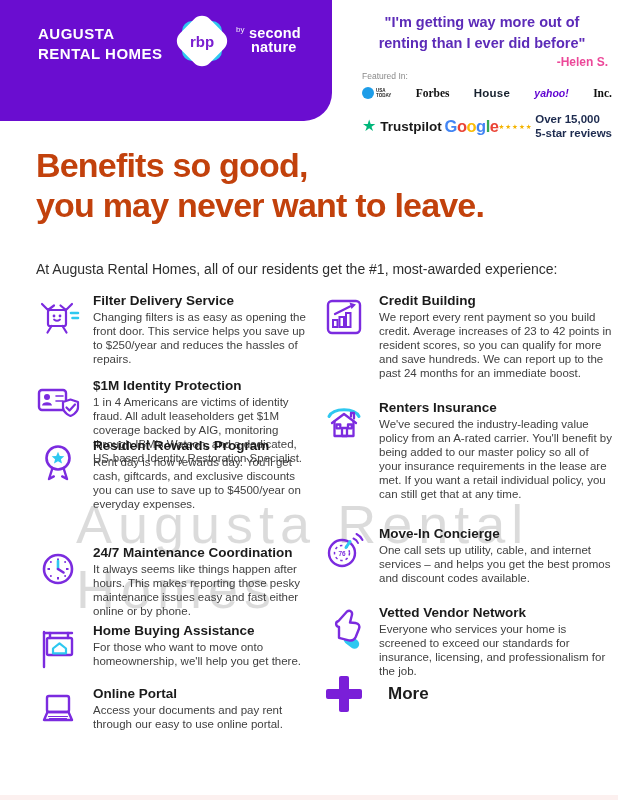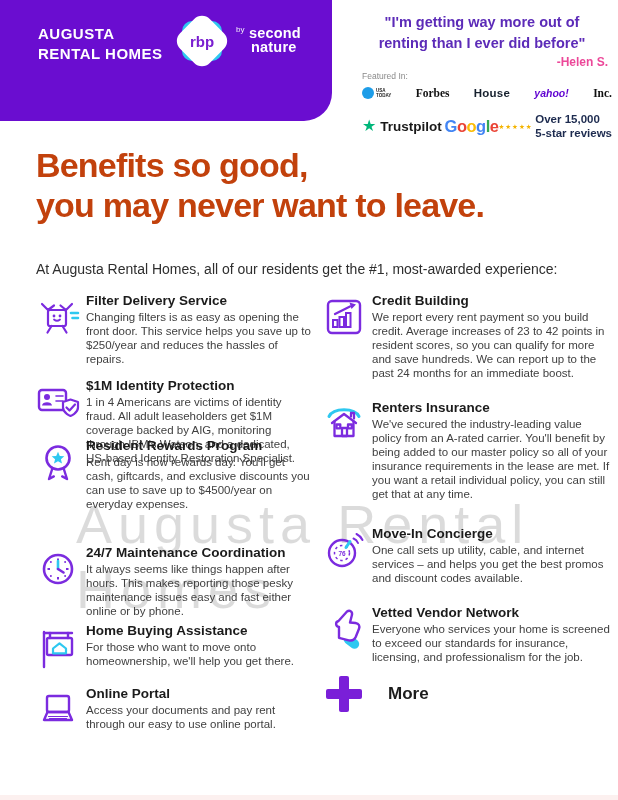--- a/index.html
+++ b/index.html
@@ -54,21 +54,21 @@
   .headline{position:absolute;left:36px;top:146px;font-size:34px;font-weight:700;color:#c2410c;
             line-height:1.17;letter-spacing:-.8px;z-index:1;}
   .subhead{position:absolute;left:36px;top:254px;font-size:14px;color:#2e2e2e;white-space:nowrap;z-index:1;margin-top:7px;}
 
   
   .wmark{position:absolute;left:76px;top:492px;z-index:0;color:rgba(0,0,0,0.14);
          font-size:54px;letter-spacing:6px;line-height:1.2;white-space:nowrap;}
   .wmark .w-l2{}
 
   
-  .b-item{position:absolute;display:flex;gap:4px;z-index:1;}
+  .b-item{position:absolute;display:flex;gap:11px;z-index:1;}
   .b-item.col-l{left:34px;width:278px;}
   .b-item.col-r{left:320px;width:292px;}
   .b-icon{width:48px;height:48px;flex:0 0 48px;}
   .b-icon svg{width:48px;height:48px;display:block;}
   .b-title{font-size:13.5px;font-weight:700;color:#1b1b1b;margin-bottom:2px;}
   .b-desc{font-size:11.5px;color:#3f3f3f;line-height:1.22;}
   .slot-l1{top:293px}.slot-l2{top:378px}.slot-l3{top:438px}
   .slot-l4{top:545px}.slot-l5{top:623px}.slot-l6{top:686px}
   .slot-r1{top:293px}.slot-r2{top:400px}.slot-r3{top:526px}.slot-r4{top:605px}
   .more-row{position:absolute;left:326px;top:676px;display:flex;align-items:center;gap:26px;z-index:1;}

